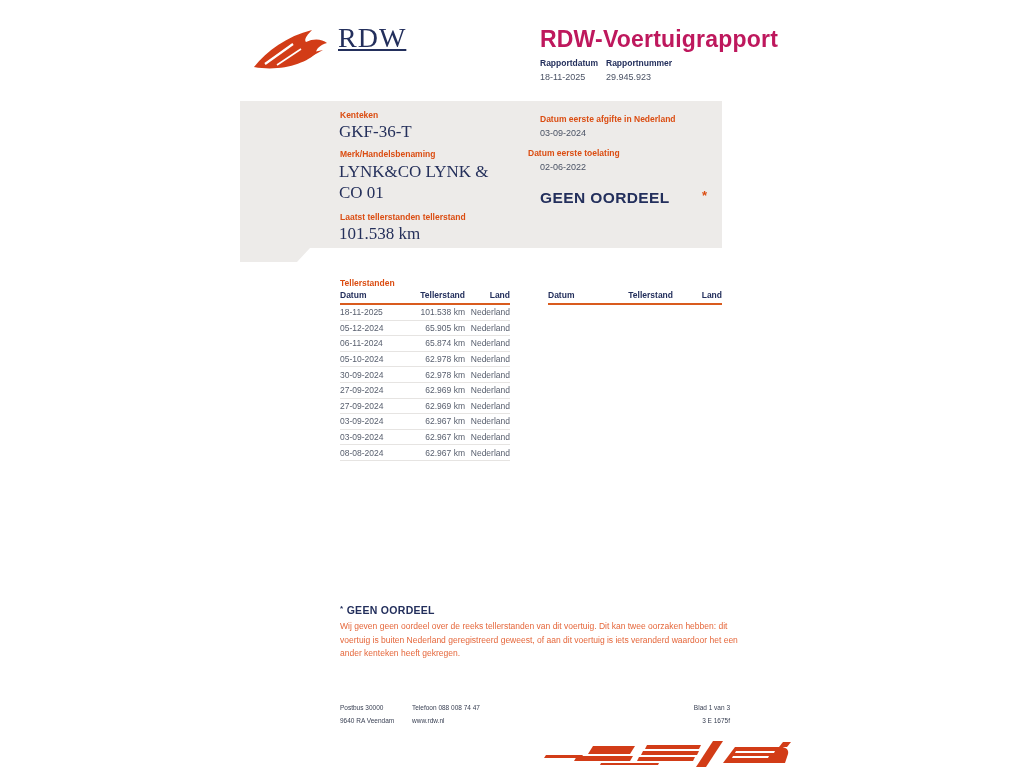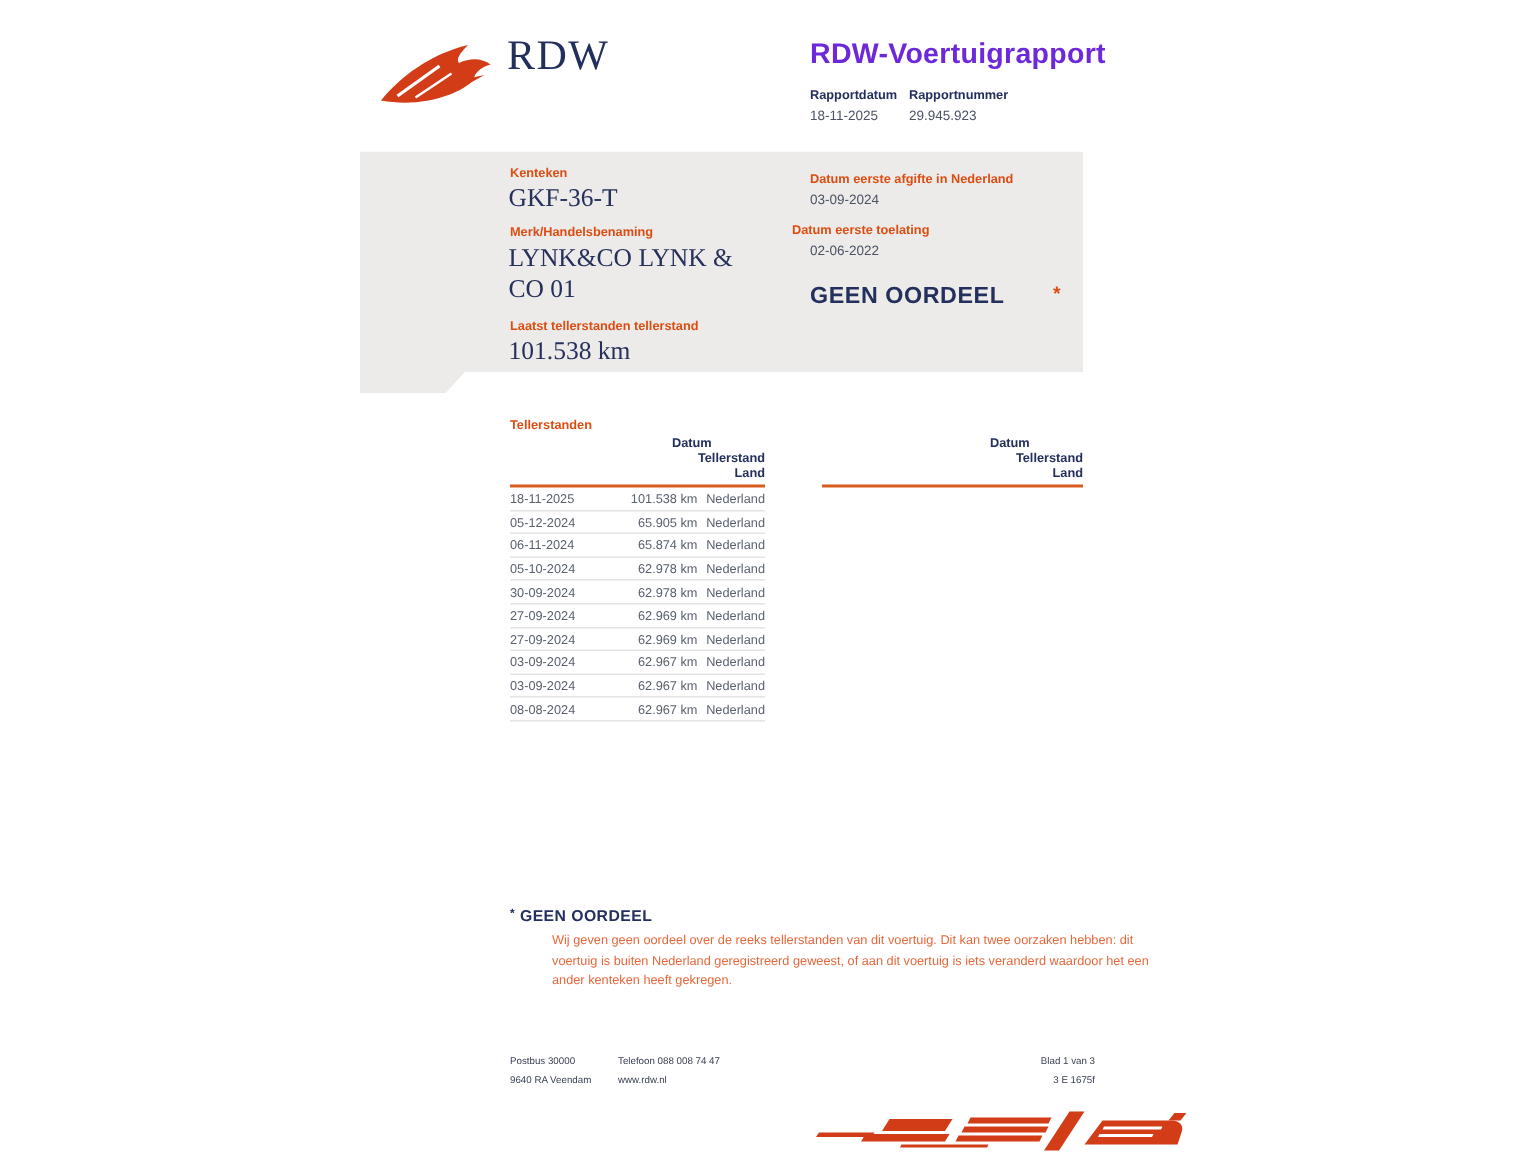--- a/index.html
+++ b/index.html
@@ -2,34 +2,34 @@
 <html><head>
 <meta charset="utf-8">
 <style>
   html,body{margin:0;padding:0;}
   body{
     width:1024px;height:768px;background:#ffffff;position:relative;overflow:hidden;
     font-family:"Liberation Sans",sans-serif;color:#25305B;
   }
   .abs{position:absolute;}
   
-  .rdw-text{font-family:"Liberation Serif",serif;font-size:28px;color:#232F5C;letter-spacing:1px;}
-  
-  .title{font-size:19px;font-weight:bold;color:#6d28d9;letter-spacing:.2px;}
+  .rdw-text{font-family:"Liberation Serif",serif;font-size:28px;color:#232F5C;letter-spacing:1px;text-decoration:underline;}
+  
+  .title{font-size:23px;font-weight:bold;color:#be185d;letter-spacing:.2px;}
   .meta-label{font-size:8.5px;font-weight:bold;color:#232F5C;}
   .meta-value{font-size:9px;color:#4A5264;margin-top:3px;}
   
   .lbl-o{font-size:8.5px;font-weight:bold;color:#DB4D12;}
   .val-serif{font-family:"Liberation Serif",serif;font-size:17px;color:#25305B;line-height:21px;}
   .oordeel{font-size:15.5px;font-weight:bold;color:#232F5C;letter-spacing:.4px;}
   .star{color:#DB4D12;font-size:13px;font-weight:bold;}
   
   .tbl{width:170px;}
   .thead{display:flex;align-items:flex-end;padding-bottom:3px;border-bottom:2px solid #D95B1E;
-         font-size:8.5px;font-weight:bold;color:#232F5C;flex-direction:column;}
+         font-size:8.5px;font-weight:bold;color:#232F5C;}
   .trow{display:flex;align-items:center;height:14.6px;border-bottom:1px solid #E6E4E2;
         font-size:8.5px;color:#59606F;}
   .c1{width:62px;text-align:left;}
   .c2{width:63px;text-align:right;}
   .c3{flex:1;text-align:right;}
   
   .fn-head{font-size:10.5px;font-weight:bold;color:#232F5C;letter-spacing:.3px;}
   .fn-body{font-size:8.5px;color:#E5673B;line-height:13.5px;}
   
   .footer{font-size:6.5px;color:#3A4154;line-height:13px;}
@@ -148,21 +148,21 @@
     <span class="c1">Datum</span>
     <span class="c2">Tellerstand</span>
     <span class="c3">Land</span>
   </div>
 </div>
 
 <div class="abs fn-head" style="left:340px;top:604px;">
   <span style="font-size:8px;vertical-align:3px;">*</span>
   <span>GEEN OORDEEL</span>
 </div>
-<div class="abs fn-body" style="left:340px;top:620px;width:400px;margin-left:28px;">Wij geven geen oordeel over de reeks tellerstanden van dit voertuig. Dit kan twee oorzaken hebben: dit voertuig is buiten Nederland geregistreerd geweest, of aan dit voertuig is iets veranderd waardoor het een ander kenteken heeft gekregen.</div>
+<div class="abs fn-body" style="left:340px;top:620px;width:400px;">Wij geven geen oordeel over de reeks tellerstanden van dit voertuig. Dit kan twee oorzaken hebben: dit voertuig is buiten Nederland geregistreerd geweest, of aan dit voertuig is iets veranderd waardoor het een ander kenteken heeft gekregen.</div>
 
 <div class="abs footer" style="left:340px;top:701px;width:390px;height:30px;">
   <div class="fcol1">
     <div>Postbus 30000</div>
     <div>9640 RA Veendam</div>
   </div>
   <div class="fcol2">
     <div>Telefoon 088 008 74 47</div>
     <div>www.rdw.nl</div>
   </div>

